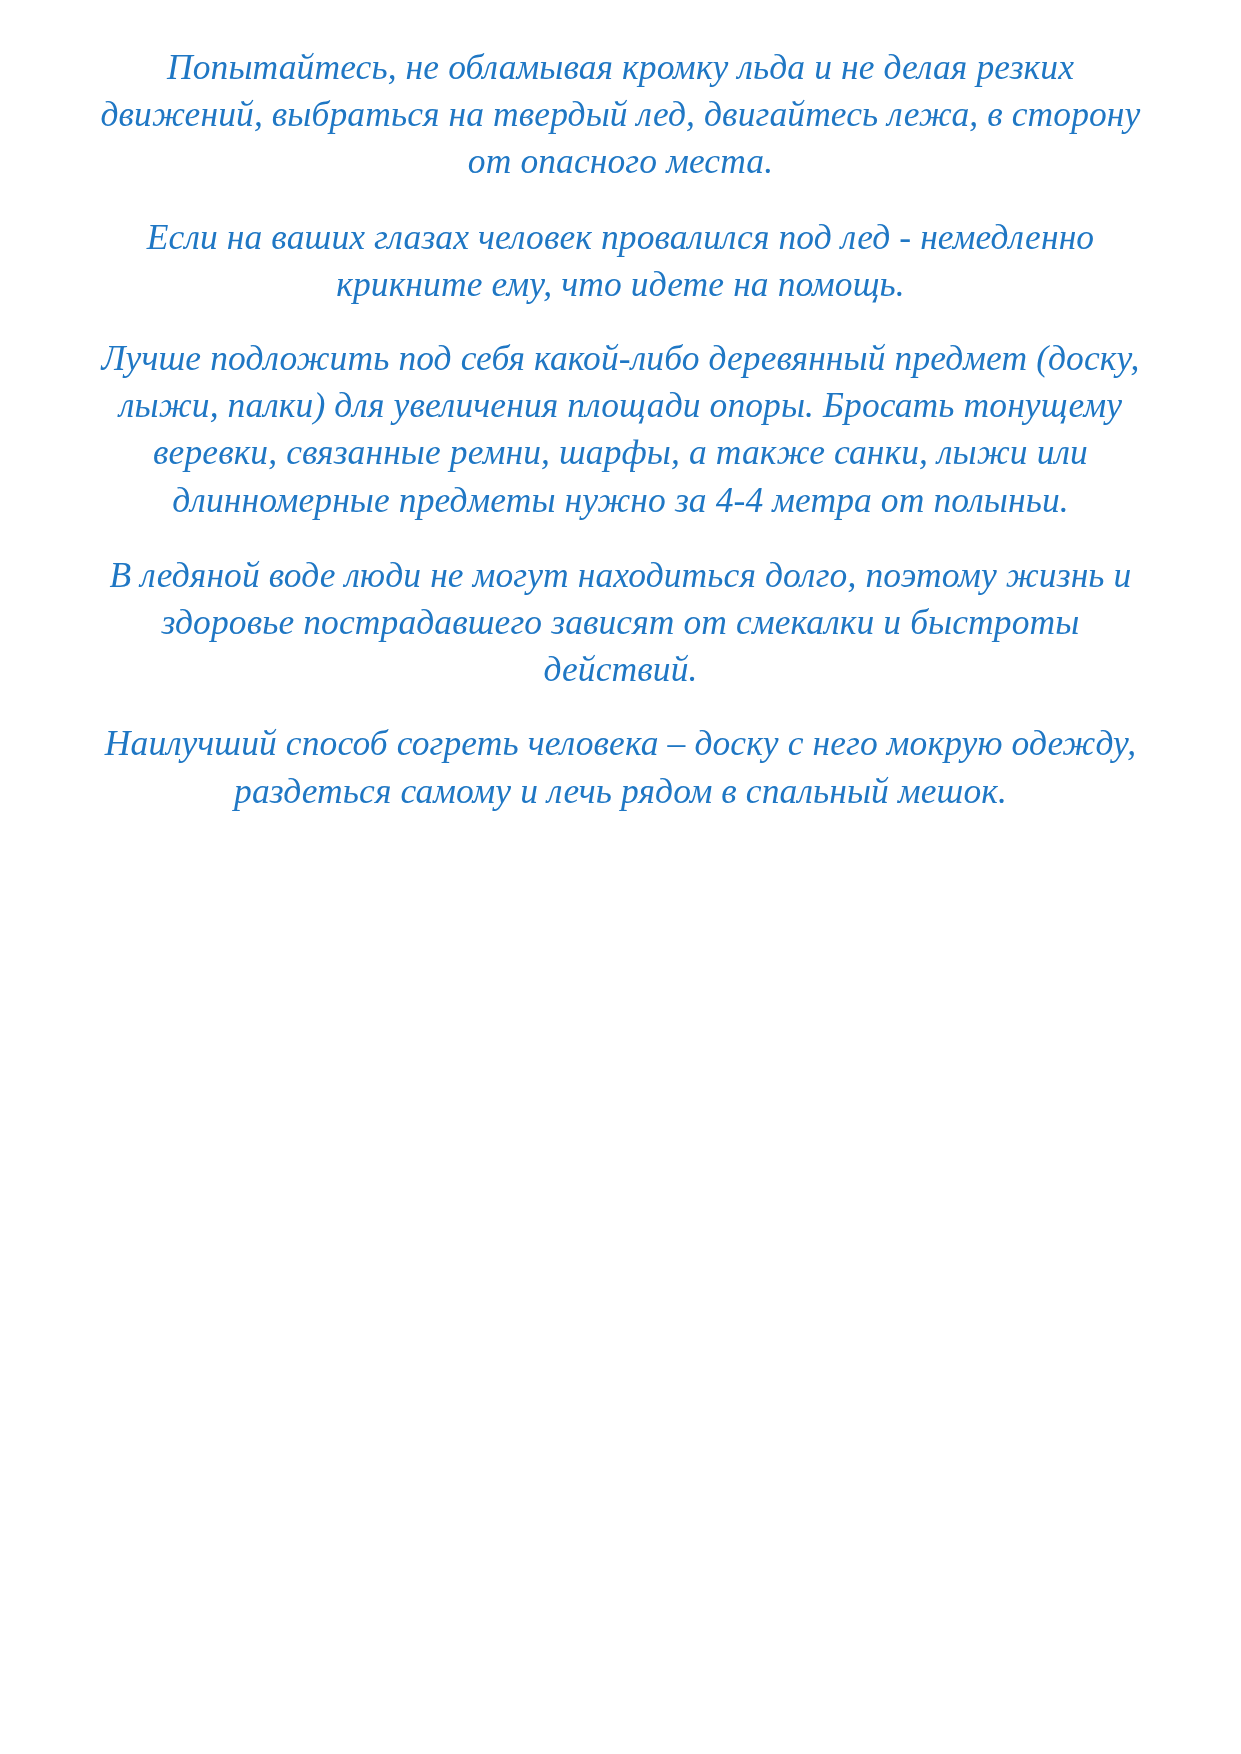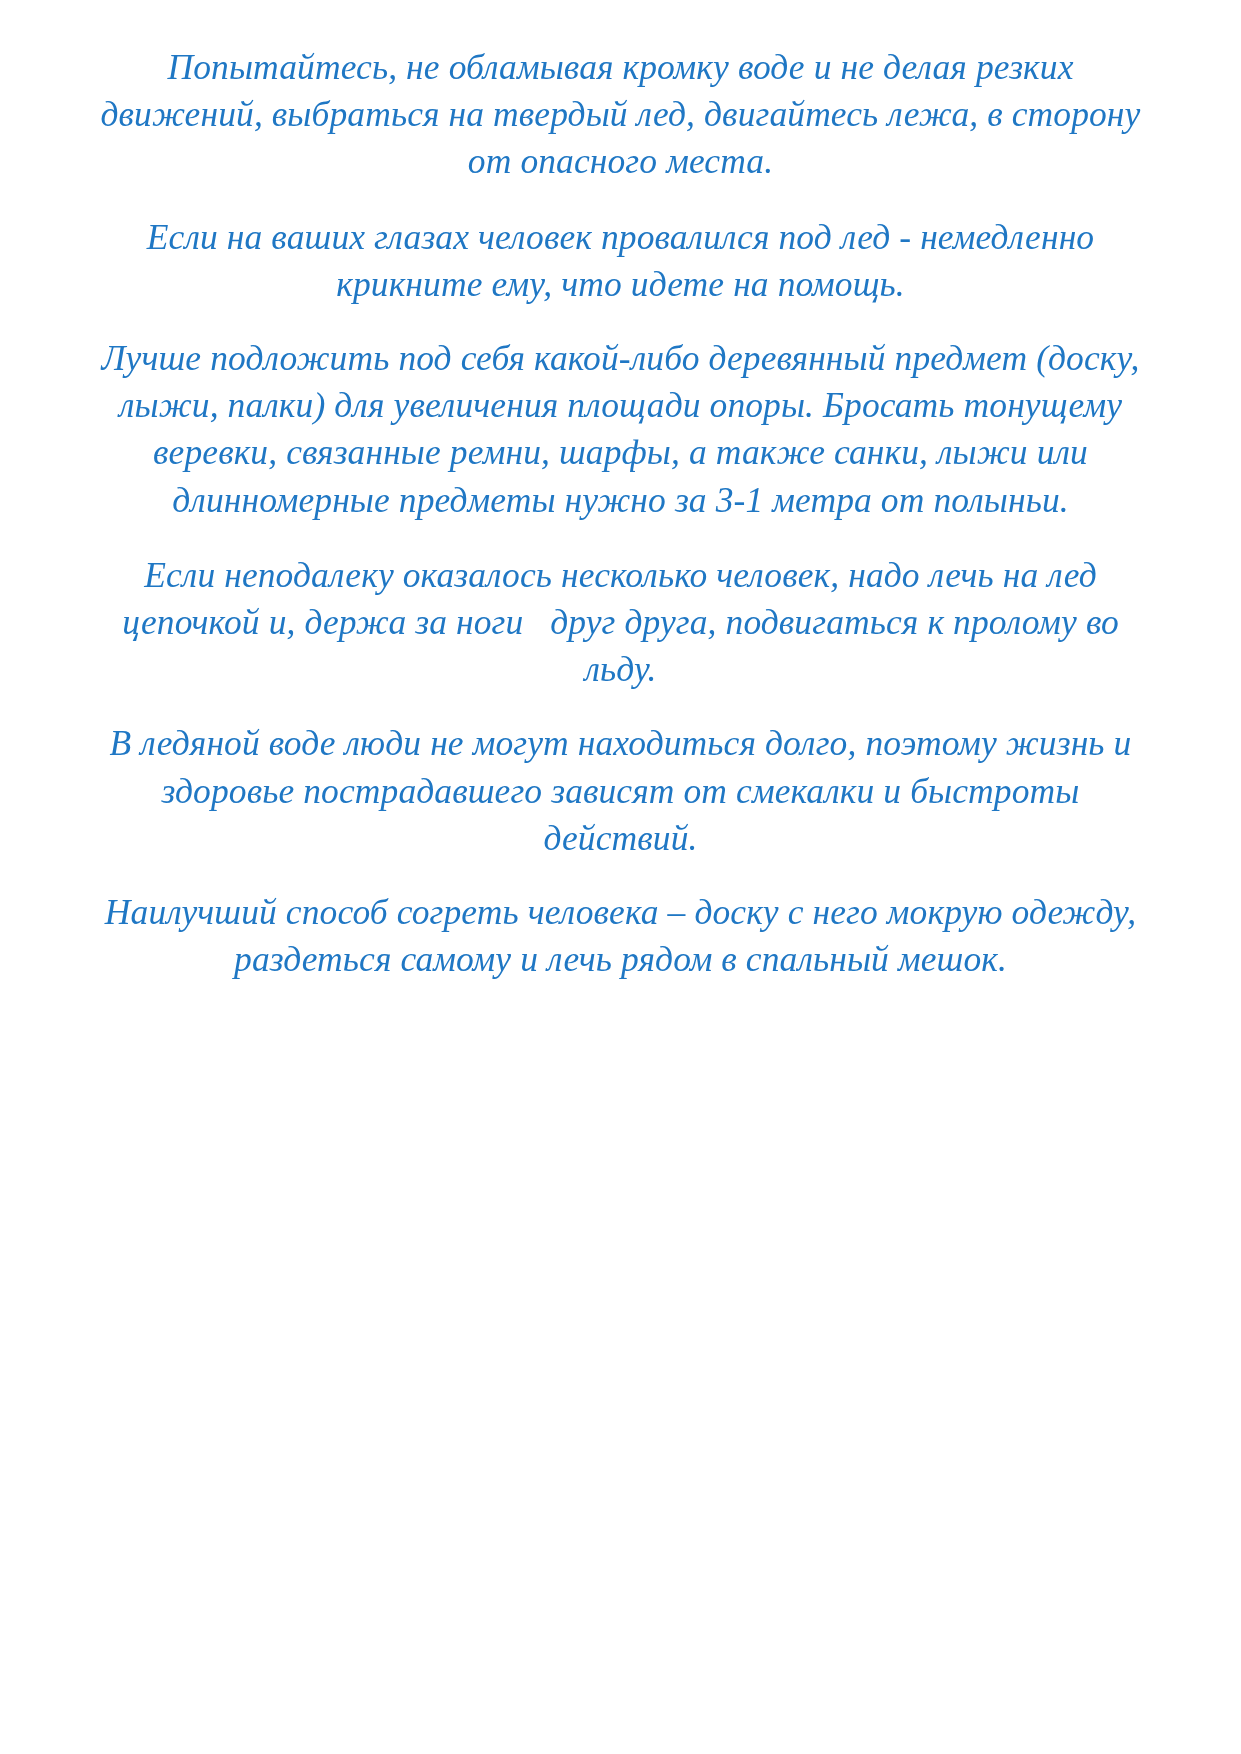--- a/index.html
+++ b/index.html
@@ -32,20 +32,19 @@
     white-space: pre-wrap;
   }
   .para.p1 { margin-bottom: 28px; }
   .para.p5 { margin-bottom: 28px; }
 </style>
 </head>
 <body>
 
 <div class="page">
   <div class="doc-body">
-    <p class="para p1">Попытайтесь, не обламывая кромку воде и не делая резких движений, выбраться на твердый лед, двигайтесь лежа, в сторону от опасного места.</p>
+    <p class="para p1">Попытайтесь, не обламывая кромку льда и не делая резких движений, выбраться на твердый лед, двигайтесь лежа, в сторону от опасного места.</p>
     <p class="para p3">Если на ваших глазах человек провалился под лед - немедленно крикните ему, что идете на помощь.</p>
-    <p class="para p5">Лучше подложить под себя какой-либо деревянный предмет (доску, лыжи, палки) для увеличения площади опоры. Бросать тонущему веревки, связанные ремни, шарфы, а также санки, лыжи или длинномерные предметы нужно за 3-1 метра от полыньи.</p>
-    <p class="para p6">Если неподалеку оказалось несколько человек, надо лечь на лед цепочкой и, держа за ноги   друг друга, подвигаться к пролому во льду.</p>
+    <p class="para p5">Лучше подложить под себя какой-либо деревянный предмет (доску, лыжи, палки) для увеличения площади опоры. Бросать тонущему веревки, связанные ремни, шарфы, а также санки, лыжи или длинномерные предметы нужно за 4-4 метра от полыньи.</p>
     <p class="para p7">В ледяной воде люди не могут находиться долго, поэтому жизнь и здоровье пострадавшего зависят от смекалки и быстроты действий.</p>
     <p class="para p8">Наилучший способ согреть человека – доску с него мокрую одежду, раздеться самому и лечь рядом в спальный мешок.</p>
   </div>
 </div>
 
 </body></html>

